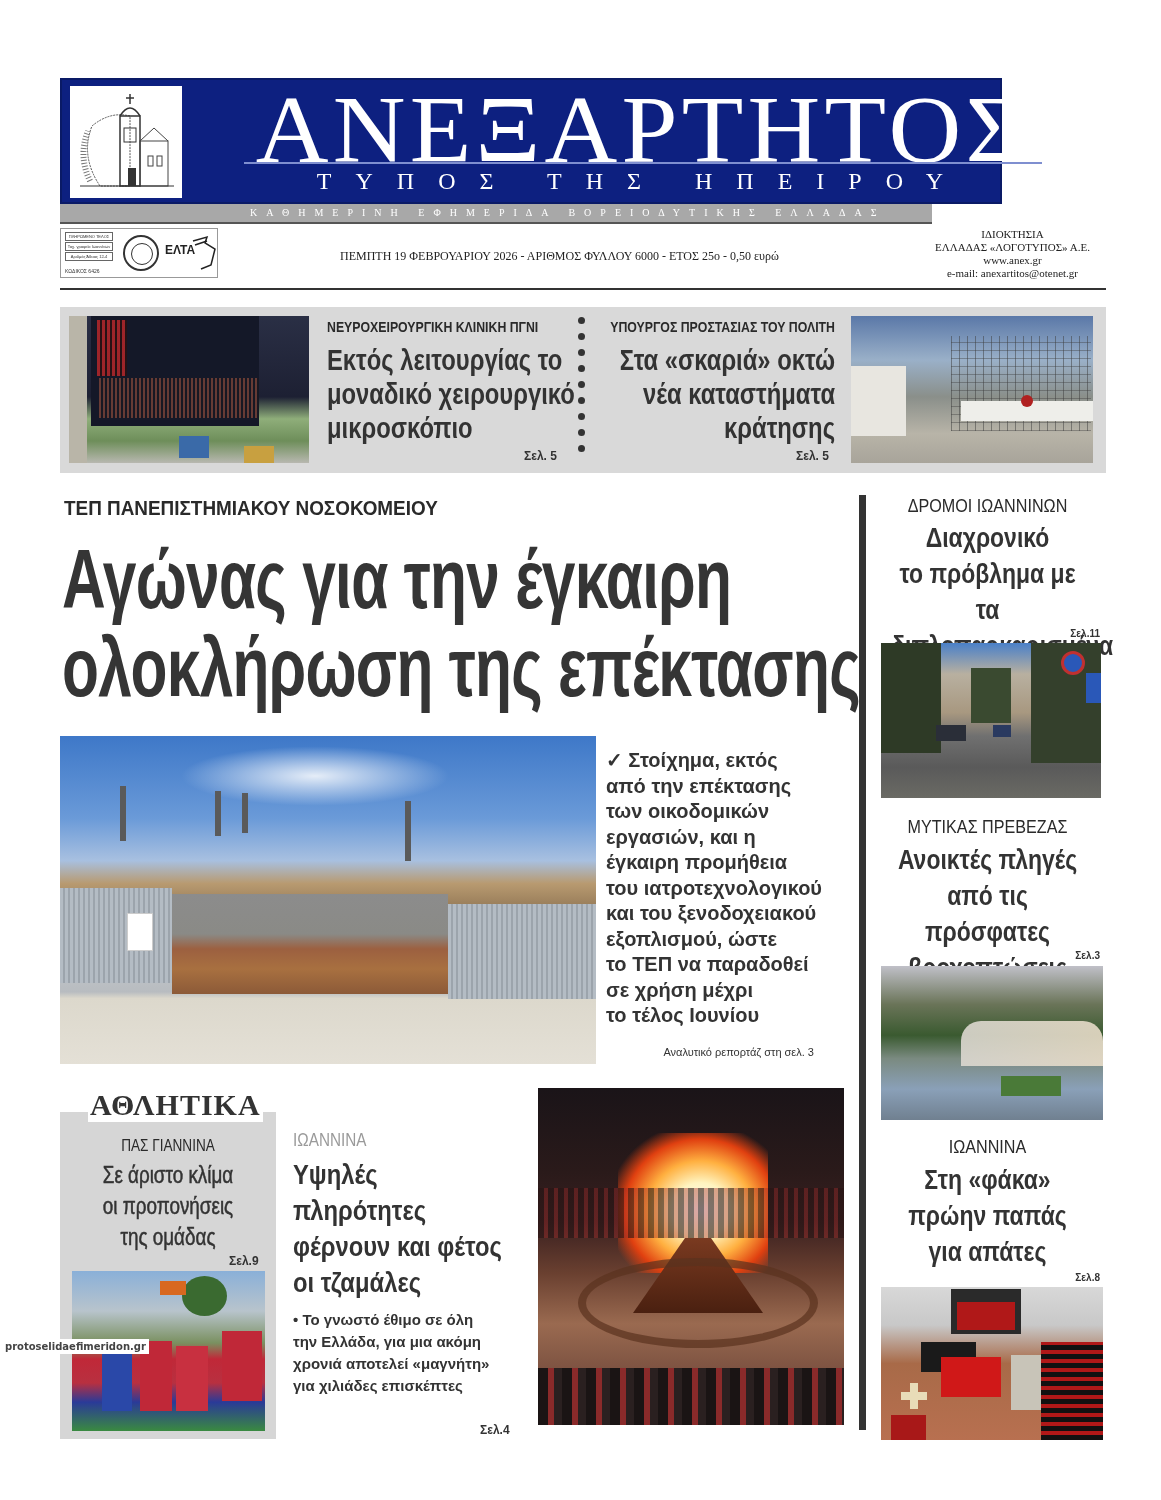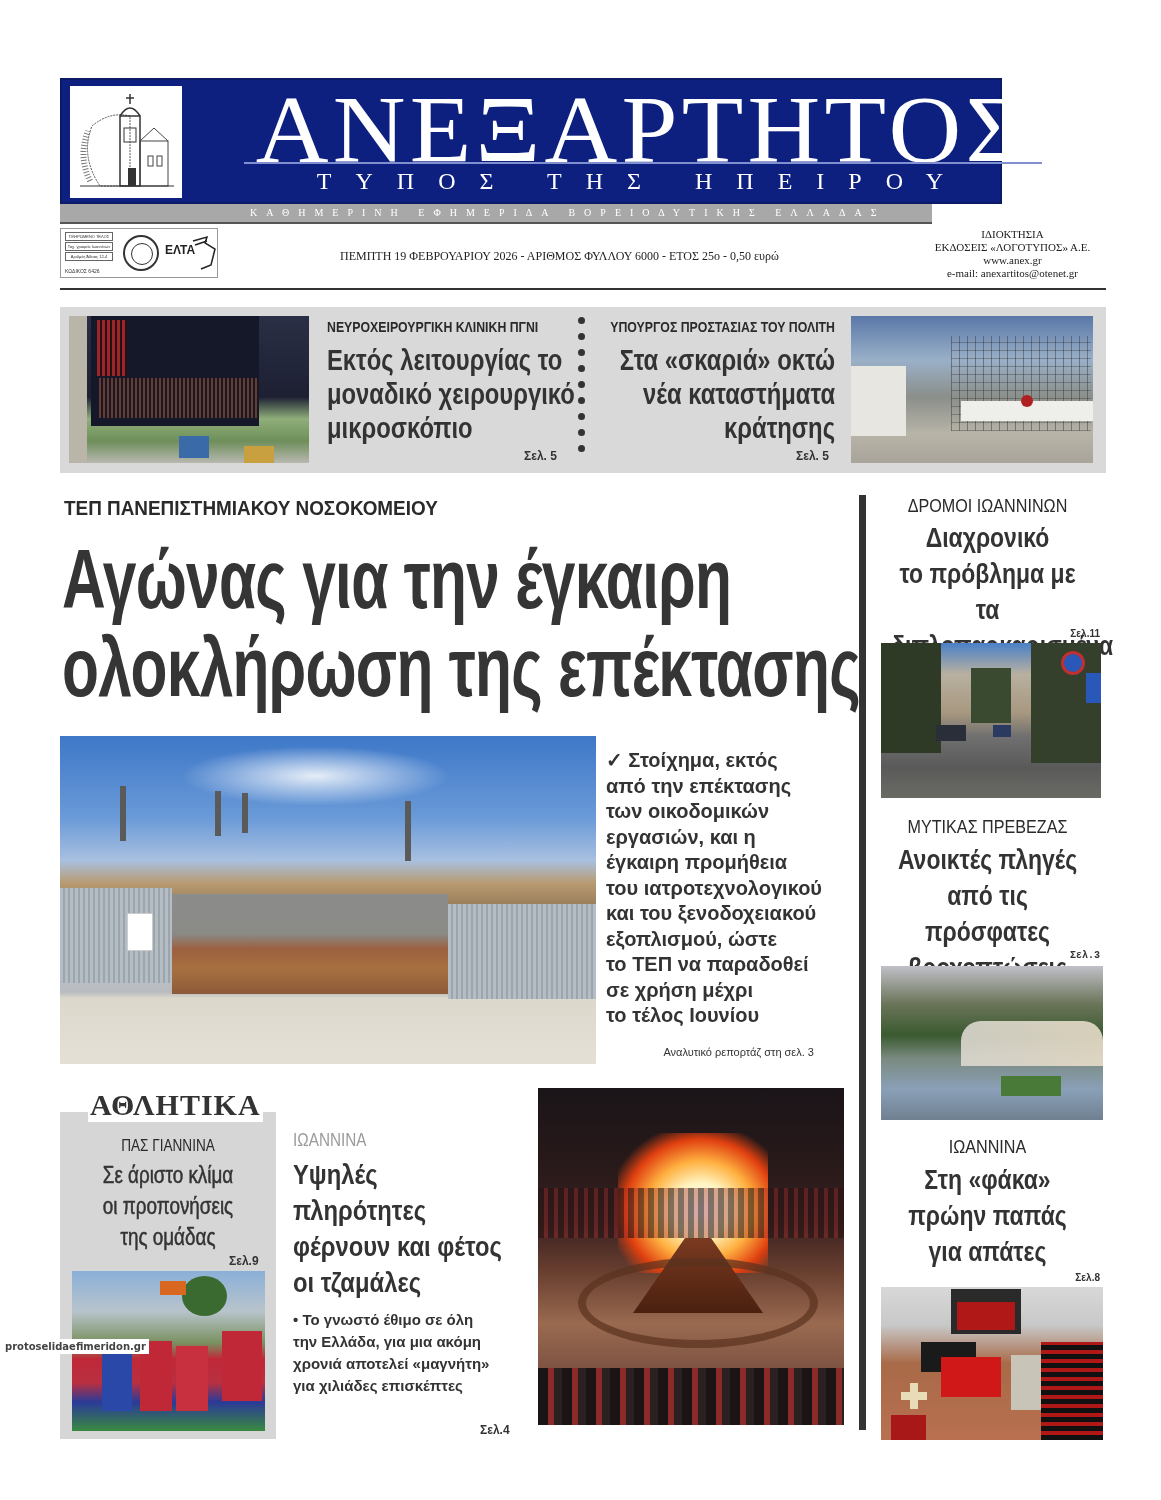--- a/index.html
+++ b/index.html
@@ -104,21 +104,21 @@
   <div id="seal-icon" class="abs"></div>
   <div id="elta-logo" class="abs">ΕΛΤΑ</div>
   <svg id="elta-bird" class="abs" viewBox="0 0 26 36">
     <path d="M2 6 L16 2 L14 8 L24 14 L20 30 L10 34" fill="none" stroke="#222" stroke-width="1.5"></path>
     <path d="M4 10 L16 6" stroke="#222" stroke-width="1.5"></path>
   </svg>
 </div>
 <div id="issue-line" class="abs">ΠΕΜΠΤΗ 19 ΦΕΒΡΟΥΑΡΙΟΥ 2026  -  ΑΡΙΘΜΟΣ ΦΥΛΛΟΥ 6000 - ΕΤΟΣ 25ο - 0,50 ευρώ</div>
 <div id="publisher" class="abs">
   <div>ΙΔΙΟΚΤΗΣΙΑ</div>
-  <div>ΕΚΔΟΣΕΙΣ «ΛΟΓΟΤΥΠΟΣ» Α.Ε.</div>
+  <div>ΕΛΛΑΔΑΣ «ΛΟΓΟΤΥΠΟΣ» Α.Ε.</div>
   <div>www.anex.gr</div>
   <div>e-mail: anexartitos@otenet.gr</div>
 </div>
 <div id="info-rule" class="abs"></div>
 
 <div id="teaser-band" class="abs"></div>
 
 <div class="photo" style="left:69px;top:316px;width:240px;height:147px;background:linear-gradient(180deg,#2a2f45 0%,#1d2033 55%,#8fae7a 70%,#6e8e5a 85%,#b8b8b0 100%);">
   <div style="position:absolute;left:22px;top:0;width:168px;height:110px;background:#141828;"></div>
   <div style="position:absolute;left:28px;top:4px;width:30px;height:56px;background:repeating-linear-gradient(90deg,#c0282a 0 3px,#2a1010 3px 5px);opacity:.8;"></div>
@@ -211,21 +211,21 @@
   <div style="position:absolute;left:55px;top:82px;width:30px;height:16px;background:#2a2e38;"></div>
   <div style="position:absolute;left:112px;top:82px;width:18px;height:12px;background:#2a3a60;"></div>
 </div>
 
 <div class="abs rc-kicker" style="top:816px;">ΜΥΤΙΚΑΣ ΠΡΕΒΕΖΑΣ</div>
 <div class="abs head rc-head" style="top:842px;">
   <div>Ανοικτές πληγές</div>
   <div>από τις πρόσφατες</div>
   <div>βροχοπτώσεις</div>
 </div>
-<div class="abs sel rc-sel" style="top:950px;font-family:Liberation Mono, monospace;">Σελ.3</div>
+<div class="abs sel rc-sel" style="top:950px;">Σελ.3</div>
 <div class="photo" style="left:881px;top:966px;width:222px;height:154px;background:linear-gradient(180deg,#c0c0c8 0%,#6a7458 25%,#3a5a30 45%,#7a8a80 60%,#8aa0b8 80%,#708090 100%);">
   <div style="position:absolute;left:80px;top:55px;width:142px;height:45px;background:linear-gradient(90deg,#dcd8d0,#e8dcc8);border-radius:20px 20px 0 0;opacity:.9;"></div>
   <div style="position:absolute;left:120px;top:110px;width:60px;height:20px;background:#4a7a38;"></div>
 </div>
 
 <div class="abs rc-kicker" style="top:1136px;">ΙΩΑΝΝΙΝΑ</div>
 <div class="abs head rc-head" style="top:1162px;">
   <div>Στη «φάκα»</div>
   <div>πρώην παπάς</div>
   <div>για απάτες</div>

